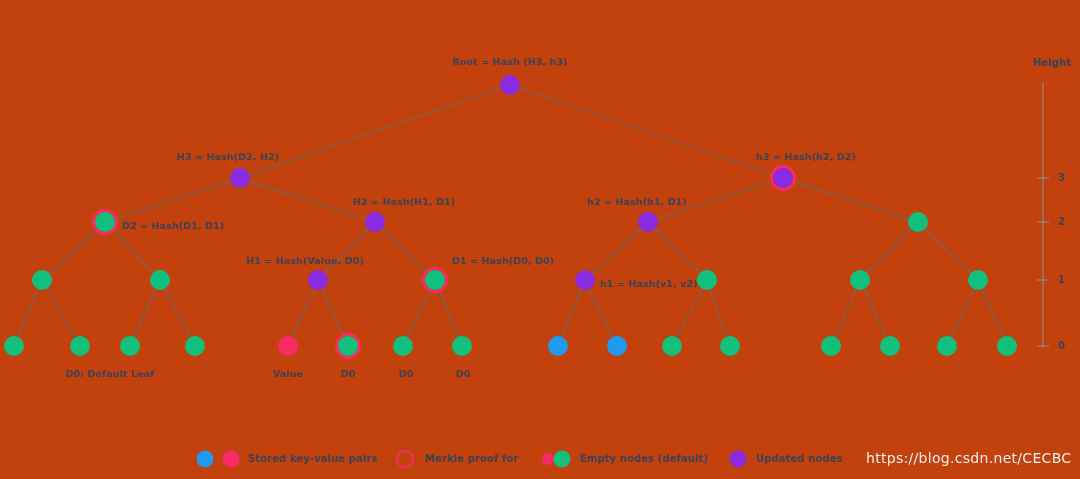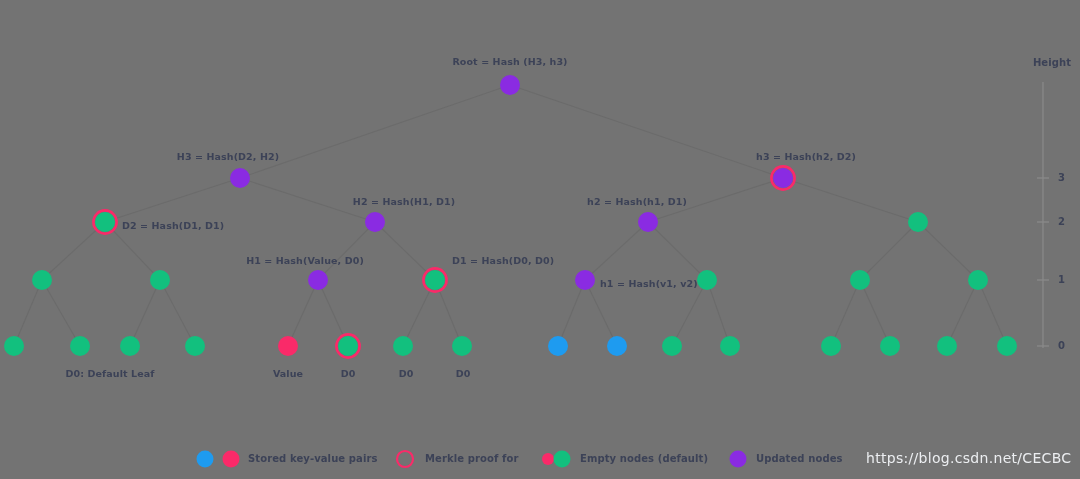--- a/index.html
+++ b/index.html
@@ -9,21 +9,21 @@
     background: #ffffff;
   }
   body {
     font-family: "DejaVu Sans", "Liberation Sans", sans-serif;
     -webkit-font-smoothing: antialiased;
   }
   #stage {
     position: relative;
     width: 1080px;
     height: 479px;
-    background: #737373;
+    background: #c2410c;
     overflow: hidden;
   }
   svg#tree-canvas {
     position: absolute;
     left: 0;
     top: 0;
     width: 1080px;
     height: 479px;
   }
   .edge {

